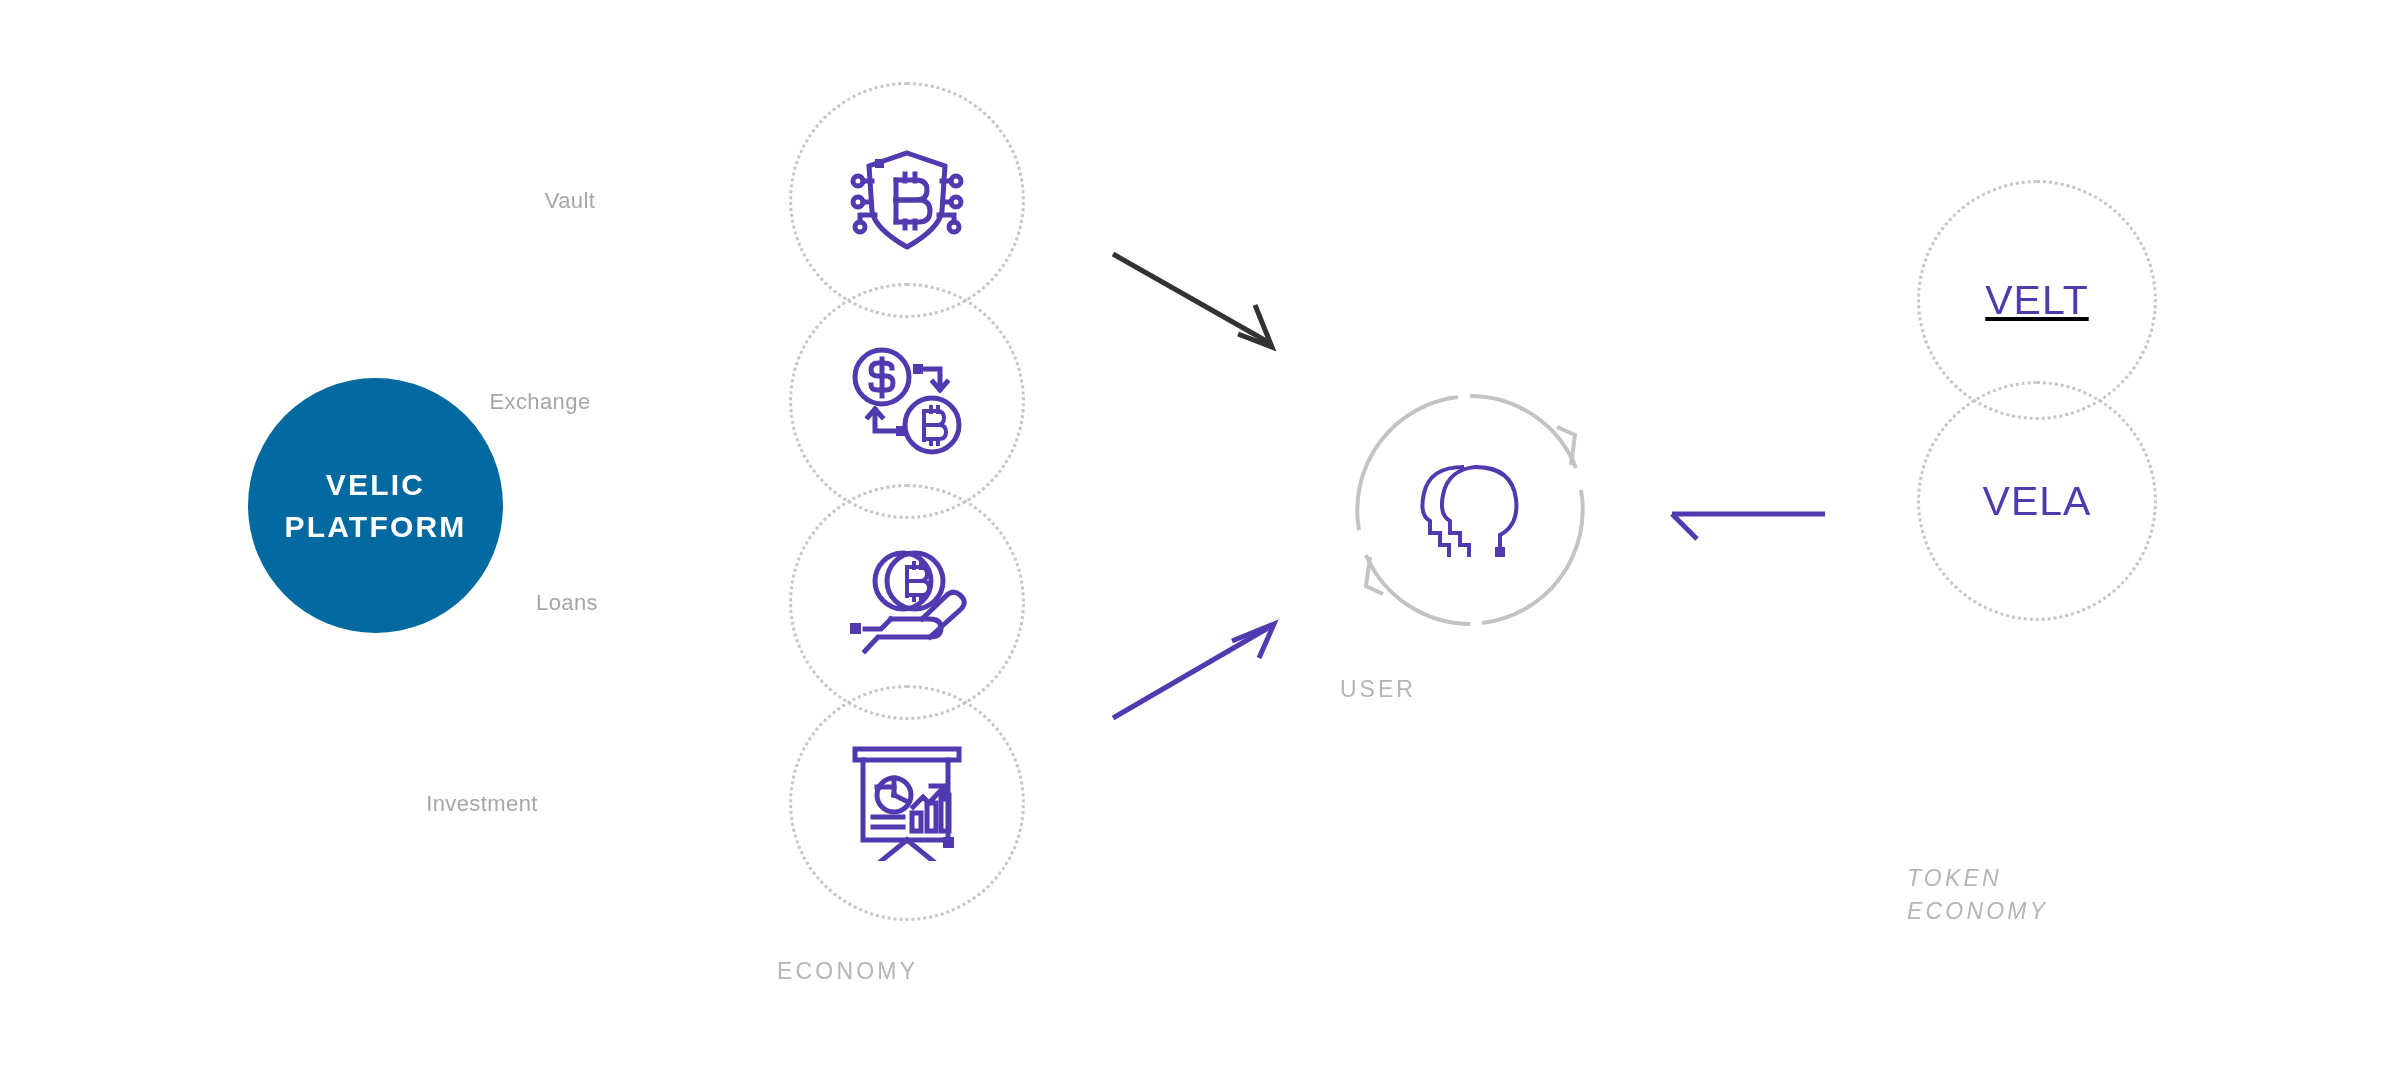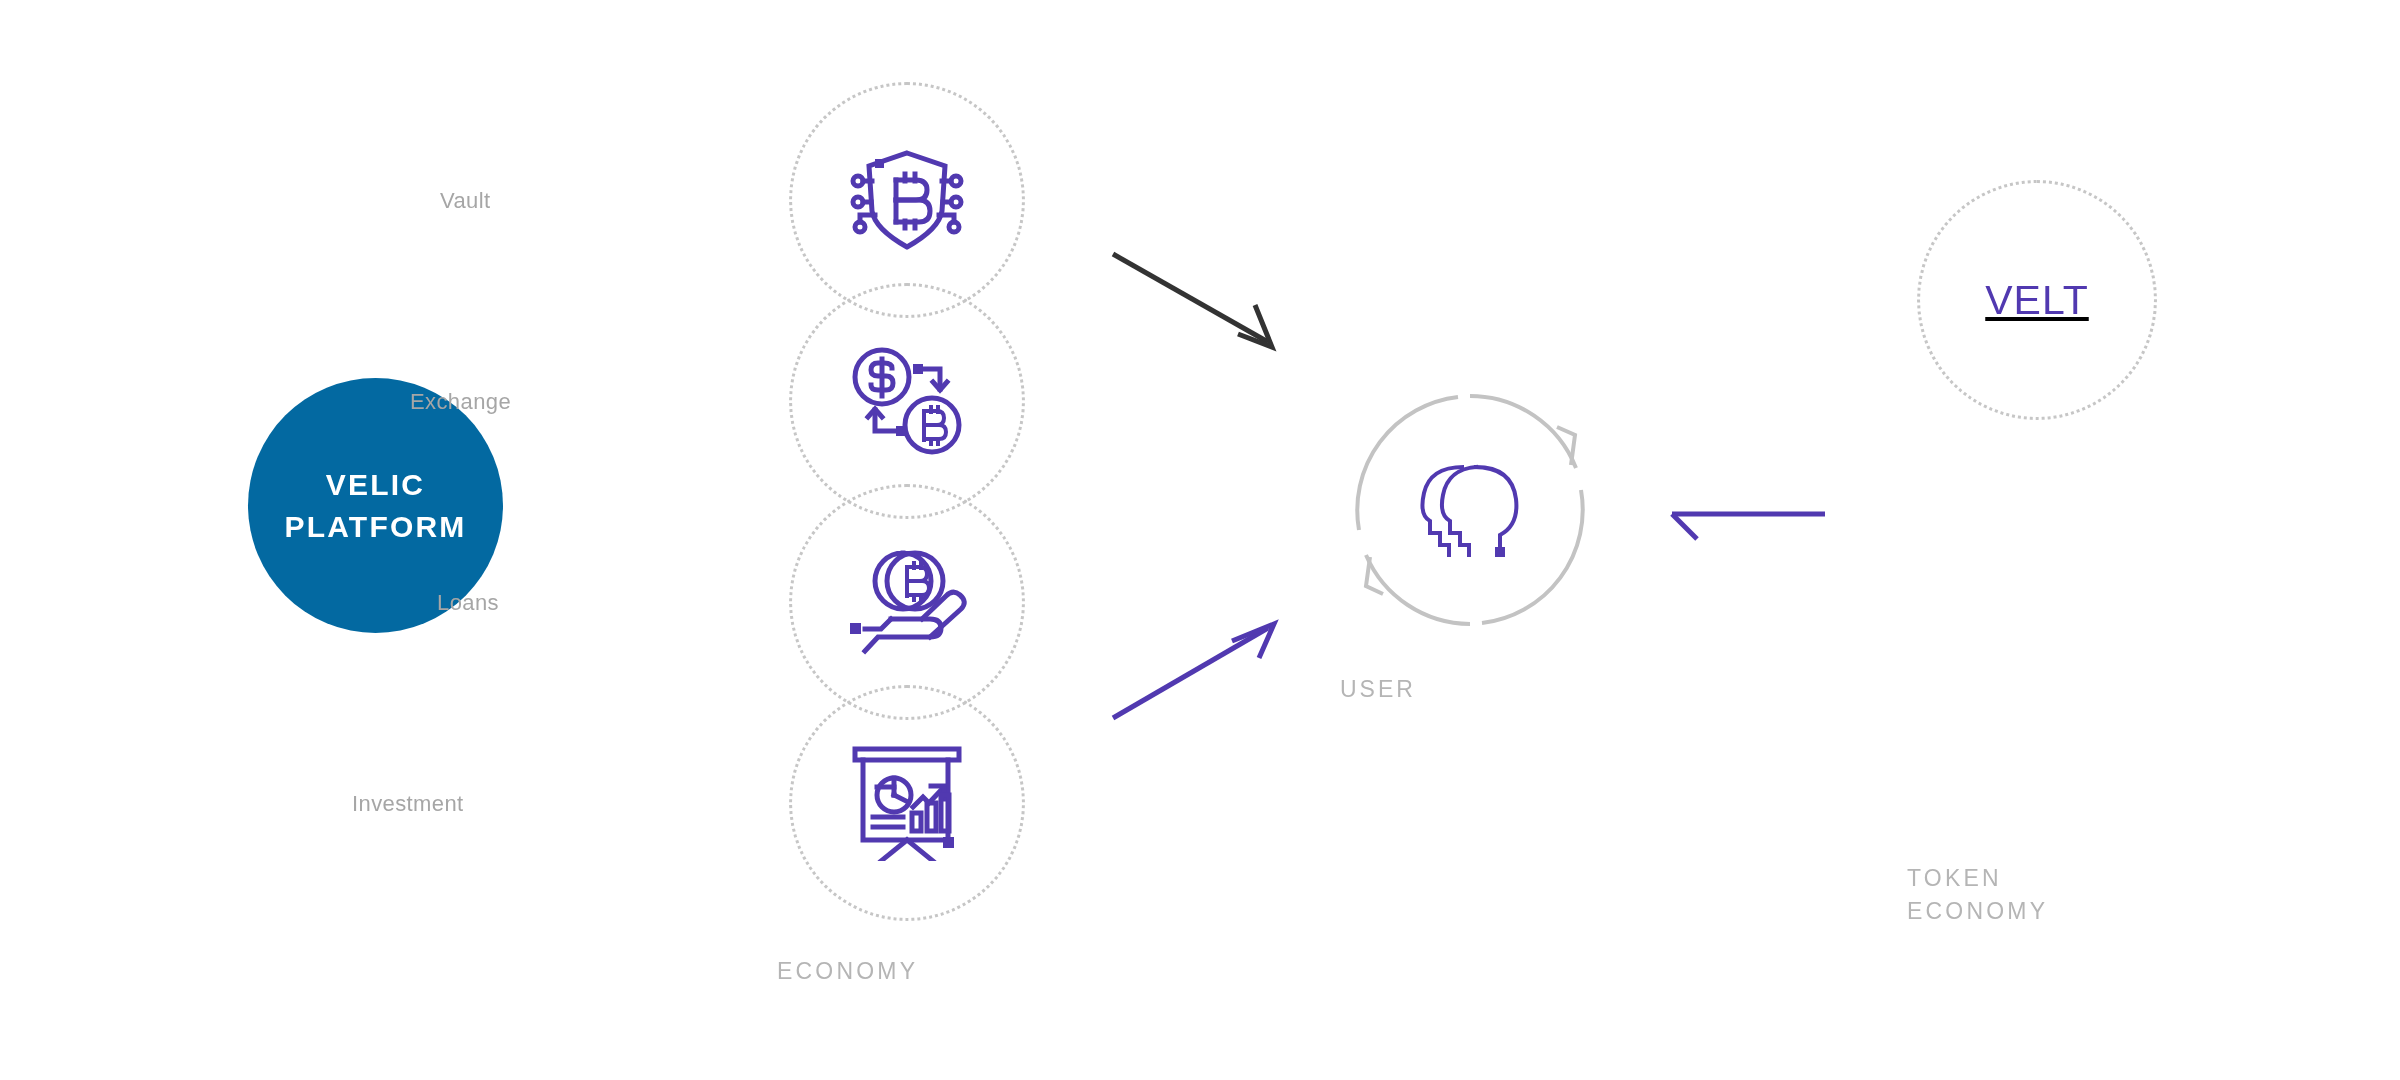--- a/index.html
+++ b/index.html
@@ -54,21 +54,21 @@
     box-sizing: border-box;
     display: flex;
     align-items: center;
     justify-content: center;
   }
   .service-label {
     position: absolute;
     font-size: 22px;
     color: #a6a6a6;
     letter-spacing: 0.4px;
-    text-align: left;
+    text-align: center;
     width: 260px;
     white-space: nowrap;
   }
   .section-label {
     position: absolute;
     font-size: 23px;
     color: #b5b5b5;
     letter-spacing: 3.2px;
     line-height: 1.45;
     white-space: pre-line;
@@ -282,22 +282,25 @@
         <rect x="83" y="84" width="10" height="10" fill="#5139B0" stroke="none"></rect>
       </svg>
     </span>
   </div>
 
   <div class="section-label" style="left:1340px; top:673px; width:260px; letter-spacing:3px;">USER</div>
 
   <div class="token-circle" style="left:1917px; top:180px;text-decoration:underline;">
     <span class="token-text">VELT</span>
   </div>
-
-  <div class="section-label" style="left:1907px; top:862px; width:260px;">TOKEN
+  <div class="token-circle" style="left:1917px; top:381px;">
+    <span class="token-text">VELA</span>
+  </div>
+
+  <div class="section-label" style="left:1907px; top:862px; width:260px;font-style:italic;">TOKEN
 ECONOMY</div>
 
   <svg class="arrow-layer" viewBox="0 0 2400 1080">
 
     <g>
       <line x1="1113" y1="254" x2="1268" y2="342" stroke="#333333" stroke-width="5"></line>
       <path d="M1255 305 L1272 347 L1238 334" fill="none" stroke="#333333" stroke-width="5" stroke-linecap="butt" stroke-linejoin="miter"></path>
     </g>
 
     <g>

